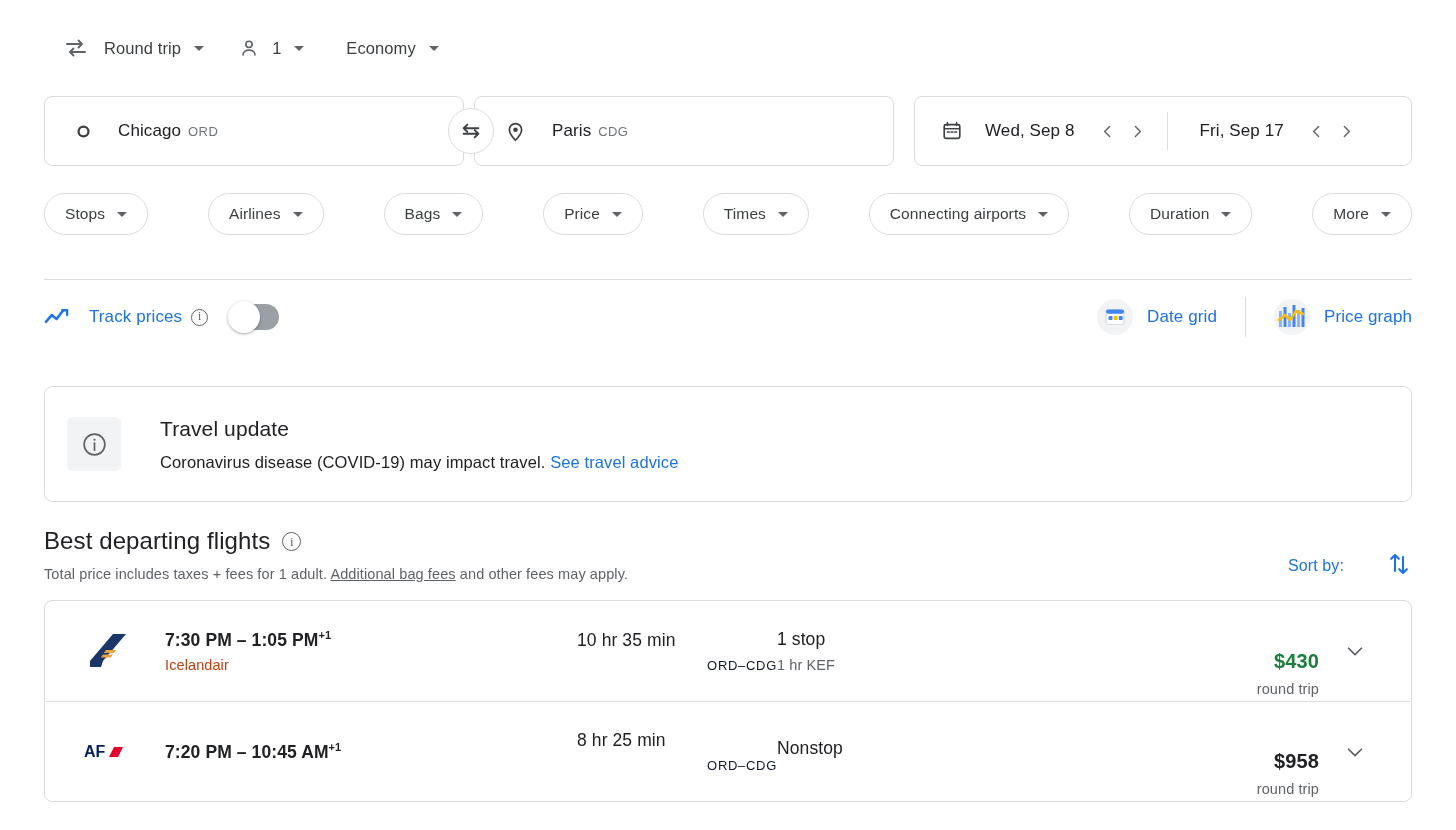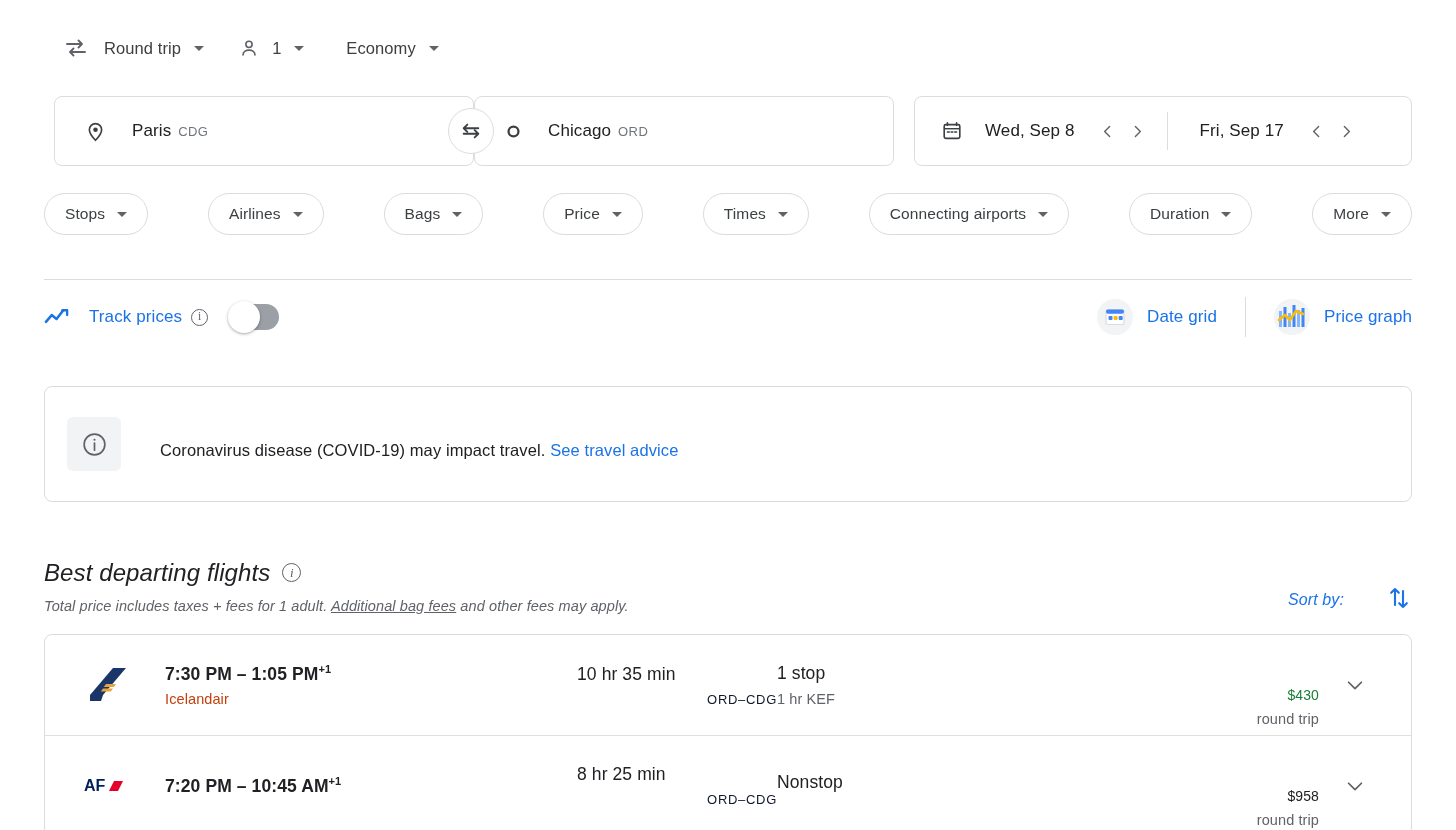--- a/index.html
+++ b/index.html
@@ -102,21 +102,21 @@
     height:116px; display:flex; align-items:center; padding-left:22px;
   }
   .update-ic { width:54px;height:54px;border-radius:6px;background:#f1f3f4;
                display:flex;align-items:center;justify-content:center; flex:none; }
   .update-body { margin-left:39px; }
   .update-title { font-size:21px; color:#202124; font-weight:400; letter-spacing:.1px; }
   .update-sub { font-size:16.5px; color:#202124; margin-top:12px; letter-spacing:.1px; }
   .link { color:#1a73e8; cursor:pointer; }
 
   
-  .best-head { margin-top:54px; display:flex; align-items:center; justify-content:space-between;font-style:italic; }
+  .best-head { margin-top:20px; display:flex; align-items:flex-end; justify-content:space-between; }
   .best-title { font-size:24px; color:#202124; display:flex; align-items:center; letter-spacing:.1px; }
   .best-title .info-circle { width:19px;height:19px;font-size:13px;margin-left:12px; }
   .best-sub { font-size:14.5px; color:#5f6368; margin-top:11px; letter-spacing:.1px; }
   .u-link { color:#5f6368; text-decoration:underline; cursor:pointer; }
   .sortby { display:flex; align-items:center; margin-top:28px; cursor:pointer; }
   .sortby-label { font-size:16px; color:#1a73e8; letter-spacing:.1px; }
   .sort-ic { margin-left:42px; }
 
   
   .results { margin-top:18px; border:1px solid #dadce0; border-radius:8px; overflow:hidden; }
@@ -127,21 +127,21 @@
   .t-main { font-size:17.5px; color:#202124; font-weight:bold; letter-spacing:.1px; }
   .t-main sup { font-size:11px; font-weight:bold; vertical-align:super; }
   .t-sub { font-size:14.5px; color:#c2410c; margin-top:7px; letter-spacing:.1px; }
   .col-dur { width:200px; }
   .d-main { font-size:17.5px; color:#202124; letter-spacing:.1px; }
   .d-sub { font-size:13px; color:#0f172a; margin-top:7px; letter-spacing:.7px;text-align:right; }
   .col-stops { flex:1; }
   .s-main { font-size:17.5px; color:#202124; letter-spacing:.1px; }
   .s-sub { font-size:14.5px; color:#5f6368; margin-top:7px; letter-spacing:.1px; }
   .col-price { width:140px; text-align:right; }
-  .p-main { font-size:14px; font-weight:normal; letter-spacing:.1px;margin-top:44px; }
+  .p-main { font-size:20px; font-weight:bold; letter-spacing:.1px;margin-top:44px; }
   .p-main.green { color:#188038; }
   .p-main.plain { color:#202124; }
   .p-sub { font-size:14.5px; color:#5f6368; margin-top:8px; letter-spacing:.1px; }
   .expander { width:72px; display:flex; align-items:center; justify-content:center; color:#5f6368; }
 </style>
 </head>
 <body>
 
 <div class="page">
 
@@ -169,39 +169,39 @@
     </div>
 
     <div class="opt economy">
       <span class="opt-label">Economy</span>
       <span class="caret"></span>
     </div>
   </div>
 
   <div class="search-row">
     <div class="places">
+      <div class="field origin">
+        <span class="ic">
+          <svg width="17" height="17" viewBox="0 0 24 24" fill="none" stroke="#3c4043" stroke-width="3.2">
+            <circle cx="12" cy="12" r="7"></circle>
+          </svg>
+        </span>
+        <span class="field-text">Chicago</span>
+        <span class="field-code">ORD</span>
+      </div>
+
       <div class="field dest">
         <span class="ic">
           <svg width="21" height="21" viewBox="0 0 24 24" fill="none" stroke="#3c4043" stroke-width="1.9">
             <path d="M12 22s7-7.1 7-12a7 7 0 10-14 0c0 4.9 7 12 7 12z"></path>
             <circle cx="12" cy="10" r="2.6" fill="#3c4043" stroke="none"></circle>
           </svg>
         </span>
         <span class="field-text">Paris</span>
         <span class="field-code">CDG</span>
-      </div>
-
-      <div class="field origin">
-        <span class="ic">
-          <svg width="17" height="17" viewBox="0 0 24 24" fill="none" stroke="#3c4043" stroke-width="3.2">
-            <circle cx="12" cy="12" r="7"></circle>
-          </svg>
-        </span>
-        <span class="field-text">Chicago</span>
-        <span class="field-code">ORD</span>
       </div>
 
       <div class="swap-btn">
         <span class="ic">
           <svg width="22" height="22" viewBox="0 0 24 24" fill="none" stroke="#3c4043" stroke-width="2" stroke-linecap="round" stroke-linejoin="round">
             <path d="M20 9H4M8 5L4 9l4 4"></path>
               <path d="M4 15h16M16 11l4 4-4 4"></path>
           </svg>
         </span>
       </div>
@@ -335,20 +335,21 @@
 
   <div class="update-card">
     <span class="update-ic">
       <svg width="27" height="27" viewBox="0 0 24 24" fill="none" stroke="#5f6368" stroke-width="1.5">
         <circle cx="12" cy="12" r="9.2"></circle>
         <circle cx="12" cy="7.8" r=".95" fill="#5f6368" stroke="none"></circle>
         <path d="M12 10.8v6.2" stroke-linecap="round"></path>
       </svg>
     </span>
     <div class="update-body">
+      <div class="update-title">Travel update</div>
       <div class="update-sub">
         <span>Coronavirus disease (COVID-19) may impact travel.</span>
         <span class="link">See travel advice</span>
       </div>
     </div>
   </div>
 
   <div class="best-head">
     <div>
       <div class="best-title">

